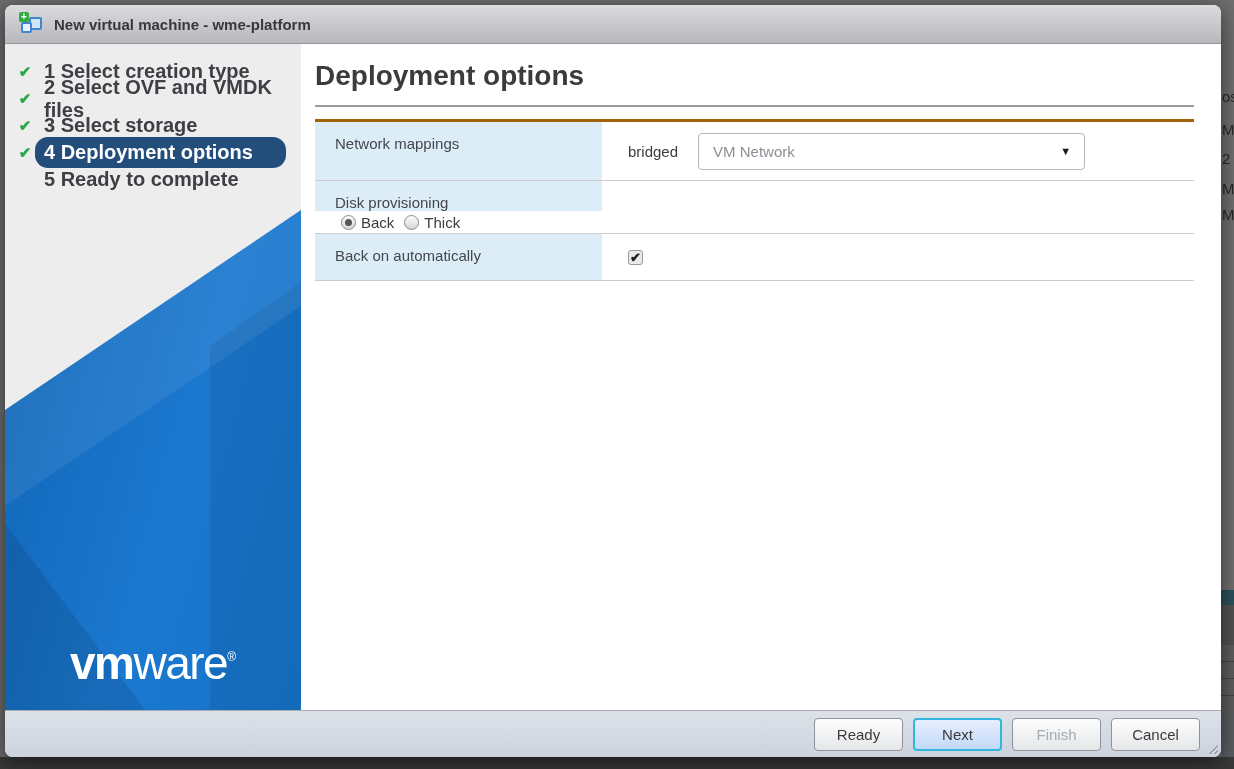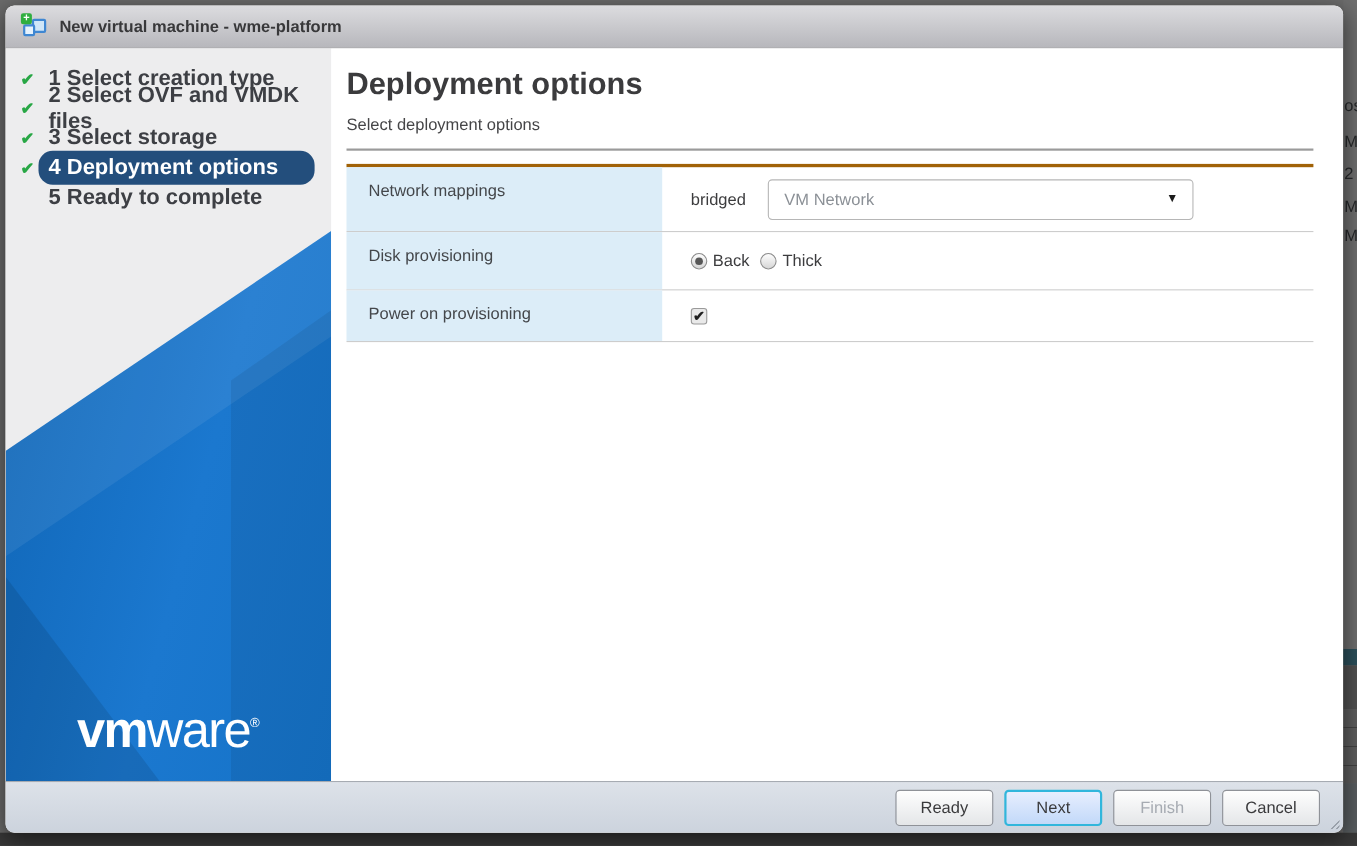--- a/index.html
+++ b/index.html
@@ -63,21 +63,21 @@
 
   
   .main { flex:1; background:#fff; padding:16px 27px 0 14px; }
   .page-title { font-size:28px; font-weight:bold; color:#3b3b3d; }
   .page-subtitle { font-size:15px; color:#454547; margin-top:13px; }
   .divider { margin-top:13px; border-bottom:2px solid #9b9b9b; }
 
   .opt-table { margin-top:12px; width:879px; border-top:3px solid #a16207; }
   .opt-row { display:flex; border-bottom:1px solid #cdcdcd; }
   .opt-row.r1 { height:59px; }
-  .opt-row.r2 { height:53px; }
+  .opt-row.r2 { height:53px;flex-direction:column; }
   .opt-row.r3 { height:47px; }
   .opt-label { width:287px; flex:none; background:#dcedf8; padding:13px 10px 0 20px;
                font-size:15px; color:#44474b; }
   .opt-value { flex:1; display:flex; align-items:center; padding-left:26px; font-size:15px; color:#3c3c3e; }
 
   .key-label { margin-right:0; }
   .dropdown { width:387px; height:37px; margin-left:20px; border:1px solid #b6b6b6; border-radius:4px;
               background:#fff; display:flex; align-items:center; padding:0 13px 0 14px;
               font-size:15px; color:#8b9096; cursor:pointer; }
   .dropdown-arrow { margin-left:auto; font-size:11px; color:#1b1b1b; }
@@ -162,21 +162,20 @@
         <div class="blue-shade2"></div>
         <div class="blue-shade"></div>
       </div>
       <div class="logo">
         <span class="logo-vm">vm</span><span class="logo-ware">ware</span><span class="logo-reg">®</span>
       </div>
     </div>
 
     <div class="main">
       <div class="page-title">Deployment options</div>
-      <div class="page-subtitle">Select deployment options</div>
       <div class="divider"></div>
 
       <div class="opt-table">
 
         <div class="opt-row r1">
           <div class="opt-label">Network mappings</div>
           <div class="opt-value">
             <span class="key-label">bridged</span>
             <div class="dropdown">
               <span>VM Network</span>
@@ -189,21 +188,21 @@
           <div class="opt-label">Disk provisioning</div>
           <div class="opt-value">
             <span class="radio checked"></span>
             <span class="radio-label">Back</span>
             <span class="radio"></span>
             <span class="radio-label">Thick</span>
           </div>
         </div>
 
         <div class="opt-row r3">
-          <div class="opt-label">Power on provisioning</div>
+          <div class="opt-label">Back on automatically</div>
           <div class="opt-value">
             <span class="checkbox checked">
               <span class="cb-glyph">✔</span>
             </span>
           </div>
         </div>
 
       </div>
     </div>
   </div>

